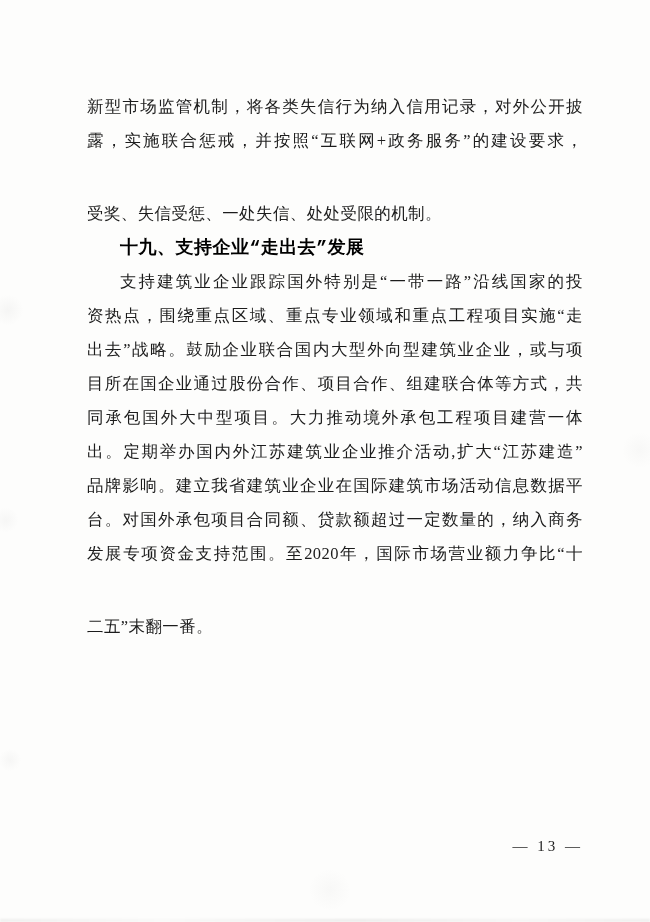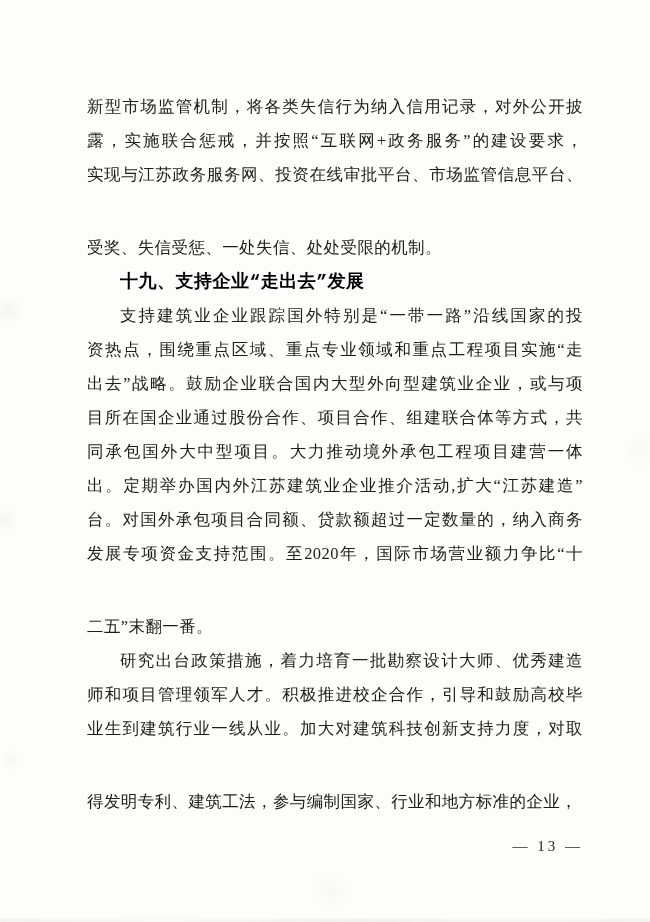--- a/index.html
+++ b/index.html
@@ -82,37 +82,31 @@
   }
 </style>
 </head>
 <body>
 
 <div class="page">
   <div class="content" id="doc-content">
       <div class="paragraph">
         <div class="line">新型市场监管机制，将各类失信行为纳入信用记录，对外公开披</div>
         <div class="line">露，实施联合惩戒，并按照“互联网+政务服务”的建设要求，</div>
-        <div class="line">实现与江苏政务服务网、投资在线审批平台、市场监管信息平台、</div>
         <div class="line last">受奖、失信受惩、一处失信、处处受限的机制。</div>
       </div>
       <div class="heading">十九、支持企业“走出去”发展</div>
       <div class="paragraph">
         <div class="line indent">支持建筑业企业跟踪国外特别是“一带一路”沿线国家的投</div>
         <div class="line">资热点，围绕重点区域、重点专业领域和重点工程项目实施“走</div>
         <div class="line">出去”战略。鼓励企业联合国内大型外向型建筑业企业，或与项</div>
         <div class="line">目所在国企业通过股份合作、项目合作、组建联合体等方式，共</div>
         <div class="line">同承包国外大中型项目。大力推动境外承包工程项目建营一体</div>
         <div class="line">出。定期举办国内外江苏建筑业企业推介活动,扩大“江苏建造”</div>
+        <div class="line">品牌影响。建立我省建筑业企业在国际建筑市场活动信息数据平</div>
         <div class="line">台。对国外承包项目合同额、贷款额超过一定数量的，纳入商务</div>
         <div class="line">发展专项资金支持范围。至2020年，国际市场营业额力争比“十</div>
         <div class="line last">二五”末翻一番。</div>
-      </div>
-      <div class="paragraph">
-        <div class="line indent">研究出台政策措施，着力培育一批勘察设计大师、优秀建造</div>
-        <div class="line">师和项目管理领军人才。积极推进校企合作，引导和鼓励高校毕</div>
-        <div class="line">业生到建筑行业一线从业。加大对建筑科技创新支持力度，对取</div>
-        <div class="line last">得发明专利、建筑工法，参与编制国家、行业和地方标准的企业，</div>
       </div>
     </div>
   <div class="footer">— 13 —</div>
   <div class="bottom-smudge"></div>
 </div>
 
 </body></html>

